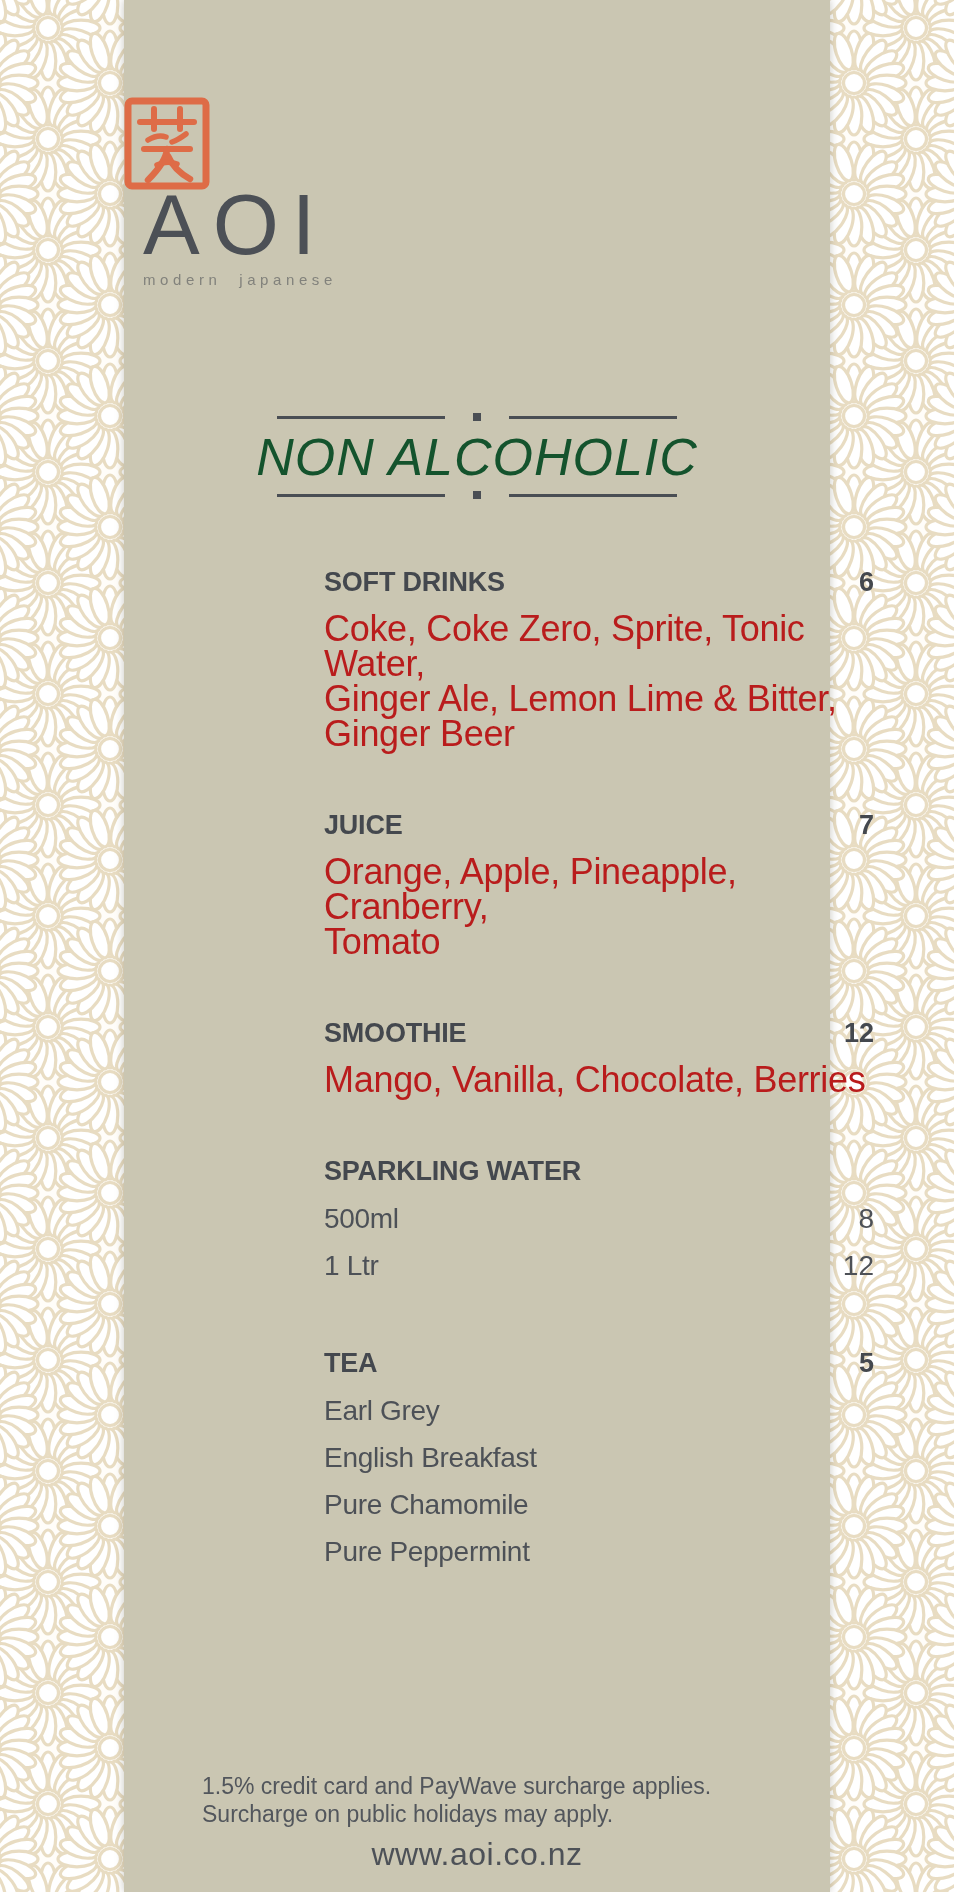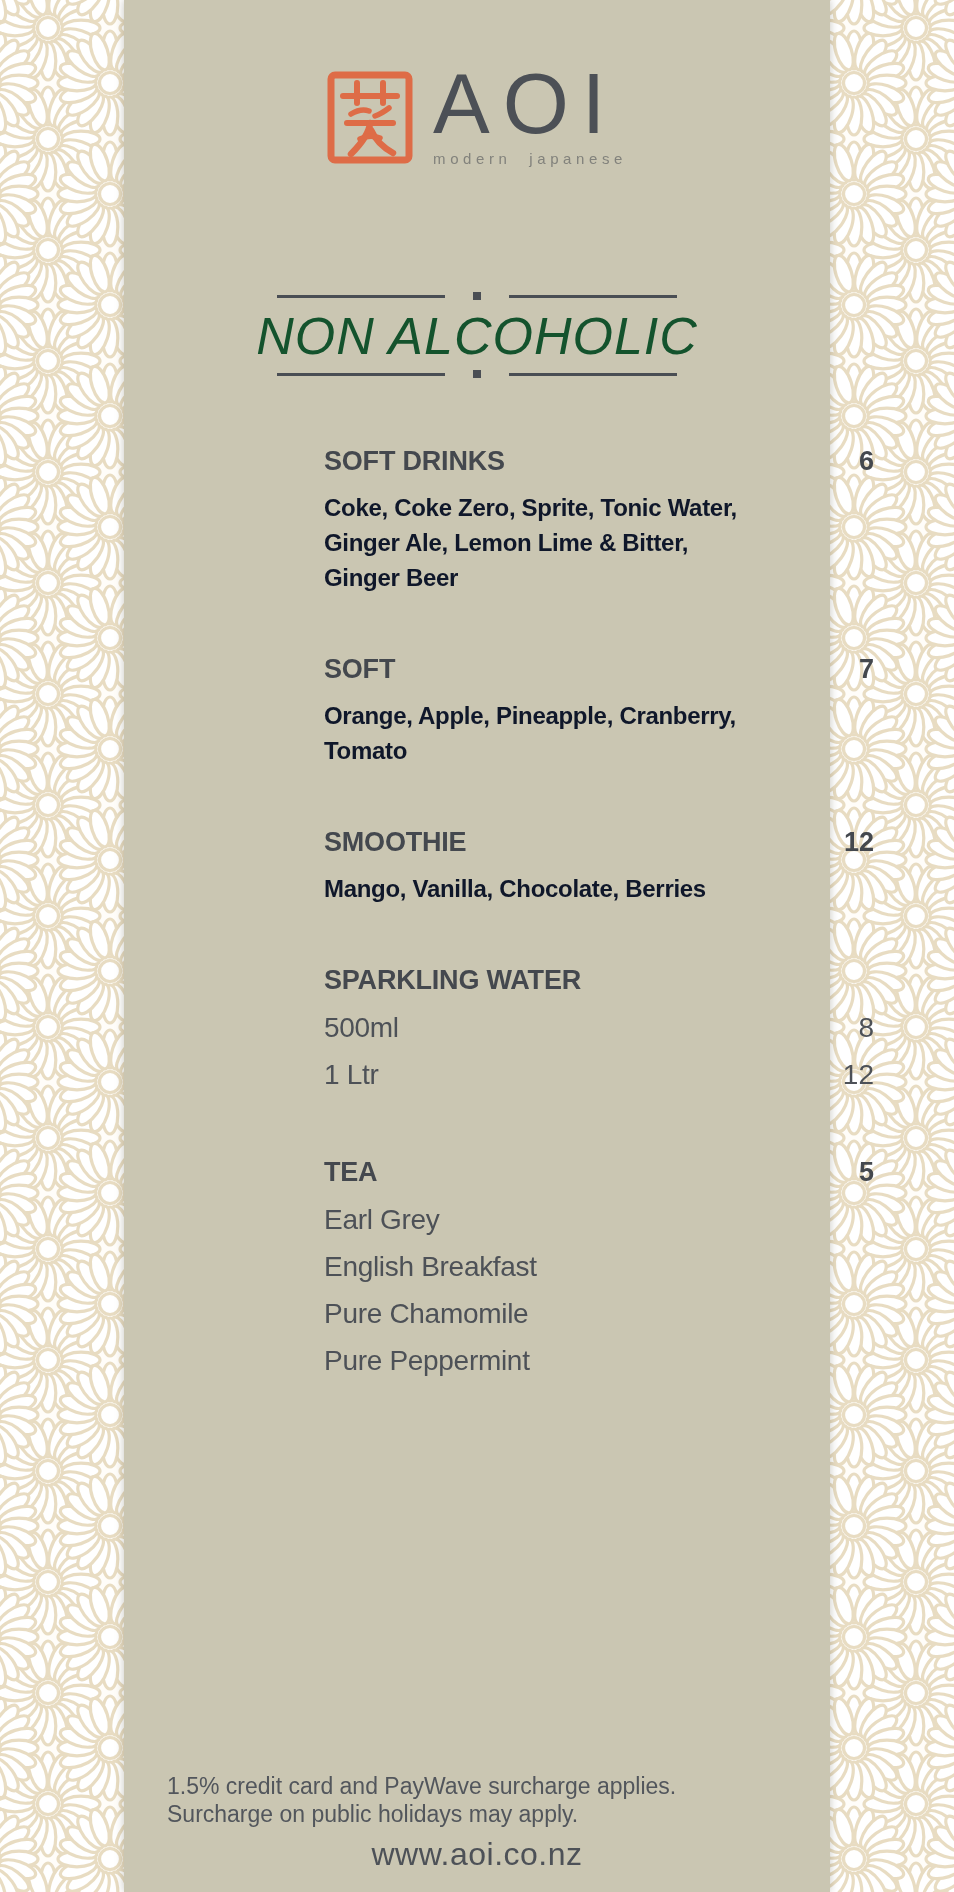--- a/index.html
+++ b/index.html
@@ -9,21 +9,21 @@
     font-family:"Liberation Sans","DejaVu Sans",sans-serif;
   }
   
   .bg-pattern{position:absolute;left:0;top:0;width:954px;height:1892px;}
   
   .panel{
     position:absolute;left:124px;top:0;width:706px;height:1892px;
     background:#cac6b2;box-shadow:0 0 8px rgba(90,85,70,.35);
   }
   
-  .logo-row{display:flex;justify-content:center;align-items:flex-start;padding-top:70px;}
+  .logo-row{display:flex;justify-content:center;align-items:flex-start;padding-top:96px;flex-direction:column;}
   .seal{width:87px;height:95px;flex:0 0 auto;}
   .logo-text{margin-left:19px;padding-top:2px;}
   .aoi{
     font-size:85px;line-height:64px;font-weight:300;letter-spacing:13px;
     color:#4c5056;white-space:nowrap;
   }
   .tagline{
     margin-top:14px;font-size:15px;font-weight:400;letter-spacing:4.6px;
     word-spacing:9px;color:#82827c;white-space:nowrap;
   }
@@ -37,28 +37,28 @@
     color:#14532d;letter-spacing:1px;line-height:56px;
   }
   
   .menu{width:550px;margin:66px 0 0 200px;}
   .section{margin-top:57px;}
   .section:first-child{margin-top:0;}
   .sec-header{display:flex;justify-content:space-between;align-items:baseline;line-height:35px;}
   .sec-name{font-size:27px;font-weight:bold;color:#44484e;letter-spacing:-0.2px;}
   .sec-price{font-size:27px;font-weight:bold;color:#44484e;}
   .sec-desc{margin-top:11px;}
-  .desc-line{font-size:24px;line-height:35px;color:#0f172a;letter-spacing:-0.3px;font-weight:bold;}
+  .desc-line{font-size:36px;line-height:35px;color:#b91c1c;letter-spacing:-0.3px;}
   .sec-items{margin-top:6px;}
   .item-row{display:flex;justify-content:space-between;align-items:baseline;line-height:47px;}
   .item-name{font-size:28px;color:#4d5157;letter-spacing:-0.3px;}
   .item-price{font-size:28px;color:#4d5157;}
   
   .footer-note{position:absolute;left:43px;top:1772px;}
-  .note-line{font-size:23px;line-height:28px;color:#52565c;}
+  .note-line{font-size:23px;line-height:28px;color:#52565c;margin-left:35px;}
   .website{
     position:absolute;left:0;top:1836px;width:706px;text-align:center;
     font-size:32px;color:#4d5157;letter-spacing:0.5px;
   }
 </style>
 </head>
 <body>
 
 <svg class="bg-pattern" width="954" height="1892" xmlns="http://www.w3.org/2000/svg">
   <defs>
@@ -147,21 +147,21 @@
           <span class="sec-price">6</span>
         </div>
         <div class="sec-desc">
           <div class="desc-line">Coke, Coke Zero, Sprite, Tonic Water,</div>
           <div class="desc-line">Ginger Ale, Lemon Lime &amp; Bitter,</div>
           <div class="desc-line">Ginger Beer</div>
         </div>
       </div>
       <div class="section">
         <div class="sec-header">
-          <span class="sec-name">SOFT</span>
+          <span class="sec-name">JUICE</span>
           <span class="sec-price">7</span>
         </div>
         <div class="sec-desc">
           <div class="desc-line">Orange, Apple, Pineapple, Cranberry,</div>
           <div class="desc-line">Tomato</div>
         </div>
       </div>
       <div class="section">
         <div class="sec-header">
           <span class="sec-name">SMOOTHIE</span>

